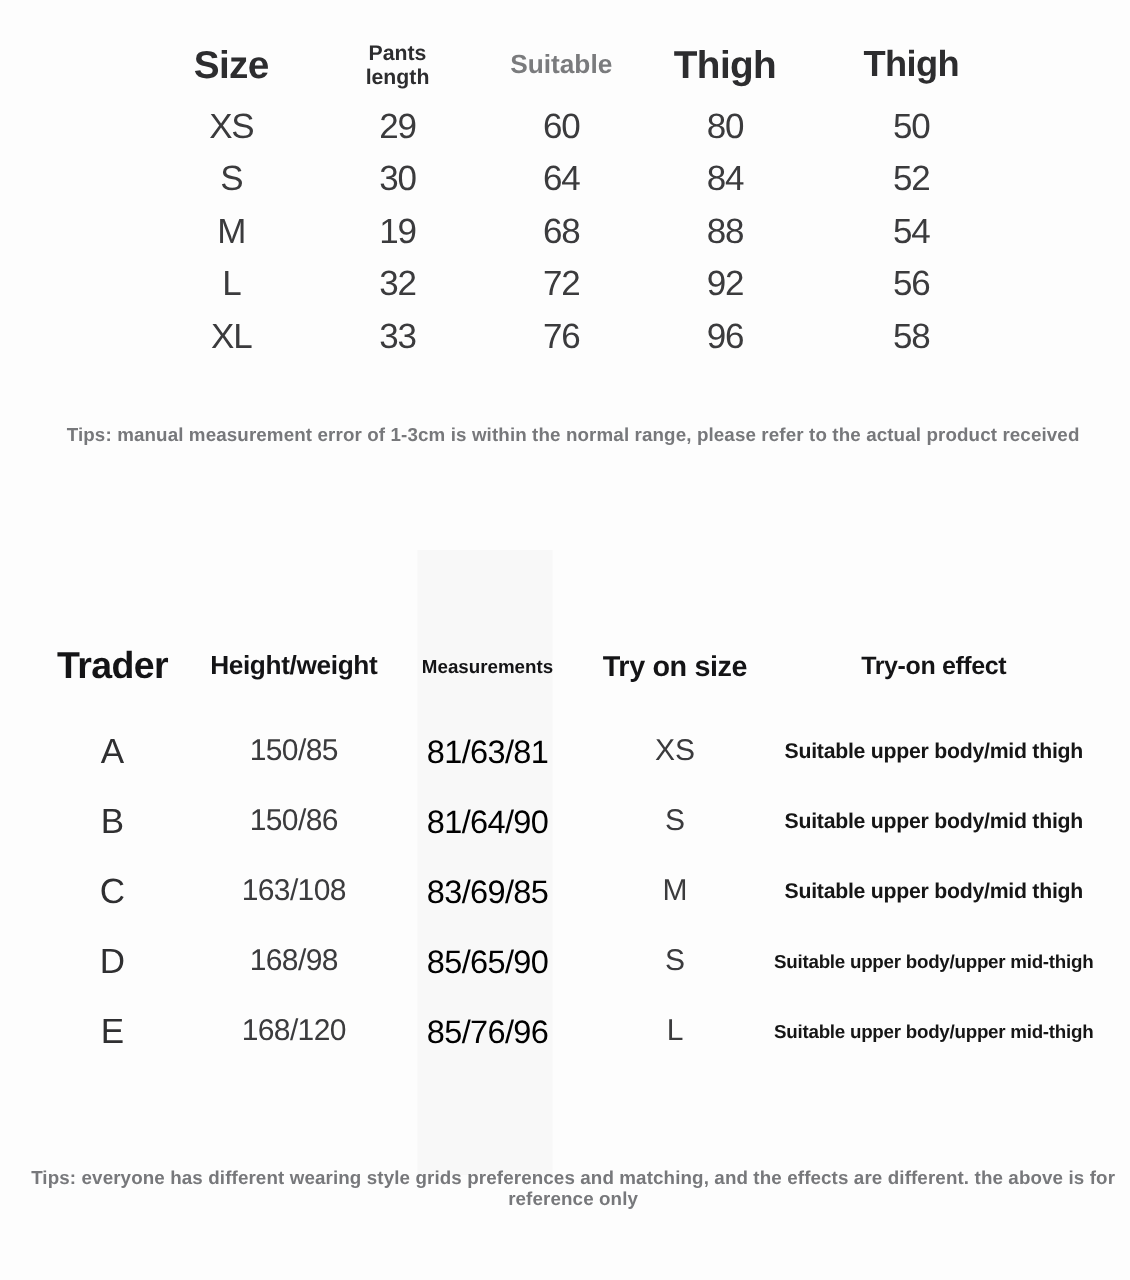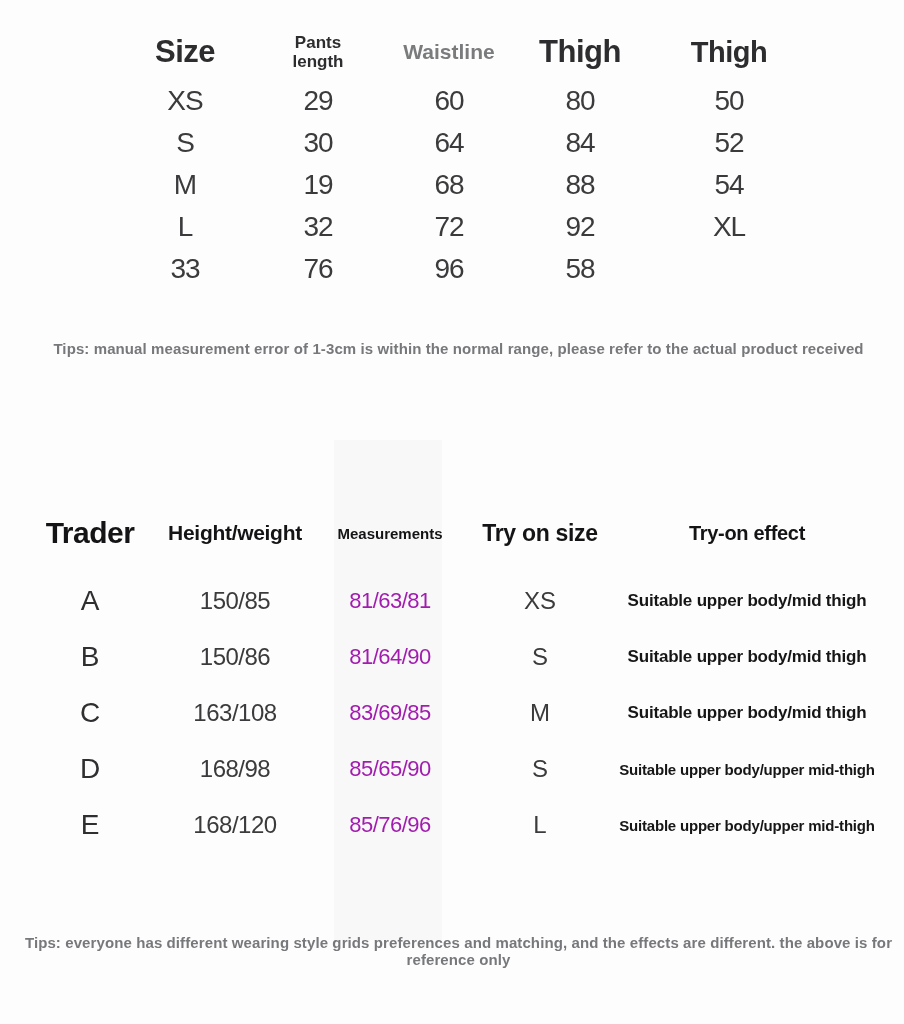--- a/index.html
+++ b/index.html
@@ -51,38 +51,38 @@
   }
   .trial-table .head{ height:56px; margin-bottom:12px; font-weight:bold; color:#141416; }
   .trial-table .head.trader{ font-size:30px; letter-spacing:-0.5px; }
   .trial-table .head.hw{ font-size:21px; letter-spacing:-0.3px; }
   .trial-table .head.meas{ font-size:15px; }
   .trial-table .head.tos{ font-size:23px; letter-spacing:-0.3px; }
   .trial-table .head.toe{ font-size:20px; letter-spacing:-0.3px; }
   .trial-table .row-cell{ height:56px; }
   .trial-table .letter{ font-size:28px; color:#2f2f31; }
   .trial-table .hwval{ font-size:24px; letter-spacing:-0.5px; color:#3b3b3d; }
-  .trial-table .measval{ font-size:22px; letter-spacing:-0.5px; color:#a21caf; }
+  .trial-table .measval{ font-size:26px; letter-spacing:-0.5px; color:#000000; }
   .trial-table .sizeval{ font-size:24px; color:#3b3b3d; }
   .trial-table .effect{ font-size:17px; font-weight:bold; color:#161616; letter-spacing:-0.2px; }
   .trial-table .effect.sm{ font-size:15px; }
 </style>
 </head>
 <body>
 
 <div class="page">
 
   <div class="scan-band"></div>
 
   <div class="size-table">
     <div class="cell head big">Size</div>
     <div class="cell head small">
         <span>Pants length</span>
       </div>
-    <div class="cell head gray">Waistline</div>
+    <div class="cell head gray">Suitable</div>
     <div class="cell head big">Thigh</div>
     <div class="cell head thigh">Thigh</div>
 
     <div class="cell val">XS</div>
     <div class="cell val">29</div>
     <div class="cell val">60</div>
     <div class="cell val">80</div>
     <div class="cell val">50</div>
 
     <div class="cell val">S</div>
@@ -94,20 +94,21 @@
     <div class="cell val">M</div>
     <div class="cell val">19</div>
     <div class="cell val">68</div>
     <div class="cell val">88</div>
     <div class="cell val">54</div>
 
     <div class="cell val">L</div>
     <div class="cell val">32</div>
     <div class="cell val">72</div>
     <div class="cell val">92</div>
+    <div class="cell val">56</div>
 
     <div class="cell val">XL</div>
     <div class="cell val">33</div>
     <div class="cell val">76</div>
     <div class="cell val">96</div>
     <div class="cell val">58</div>
   </div>
 
   <div class="tips one">Tips: manual measurement error of 1-3cm is within the normal range, please refer to the actual product received</div>
 

